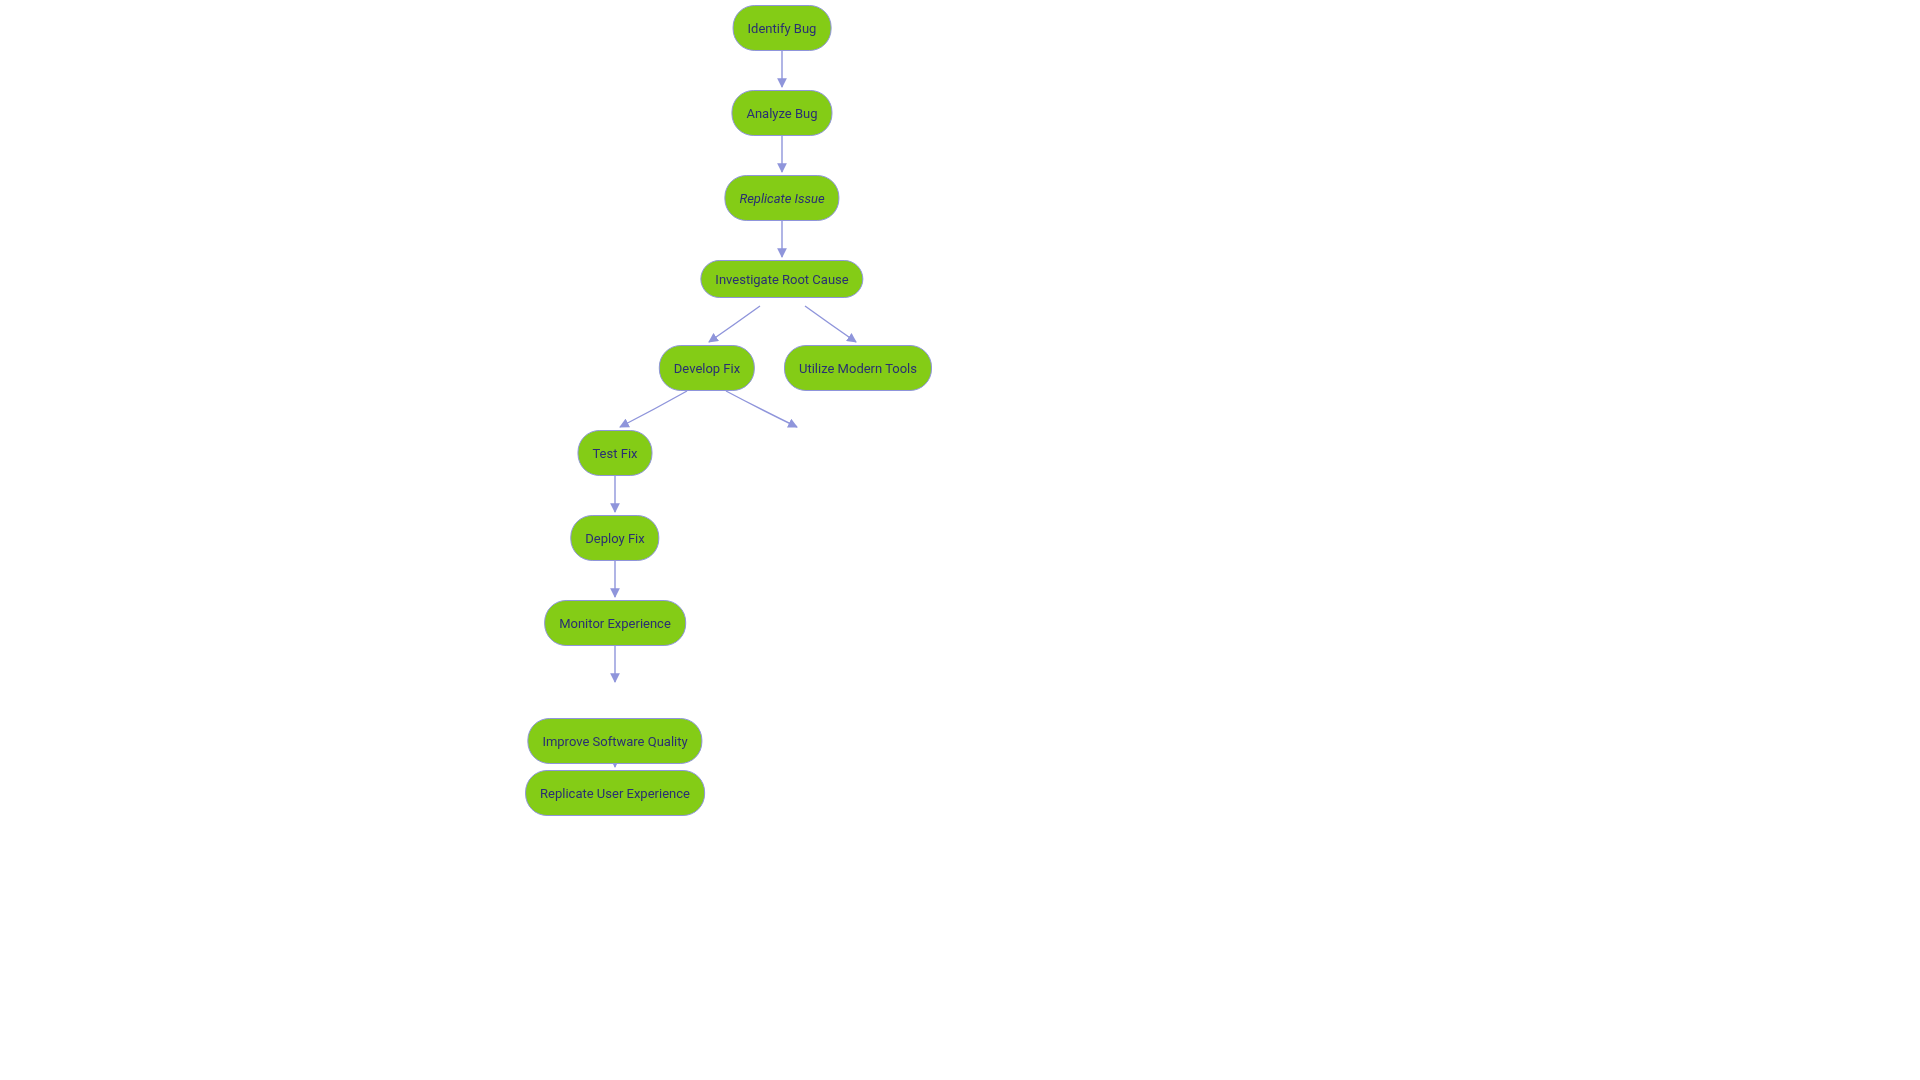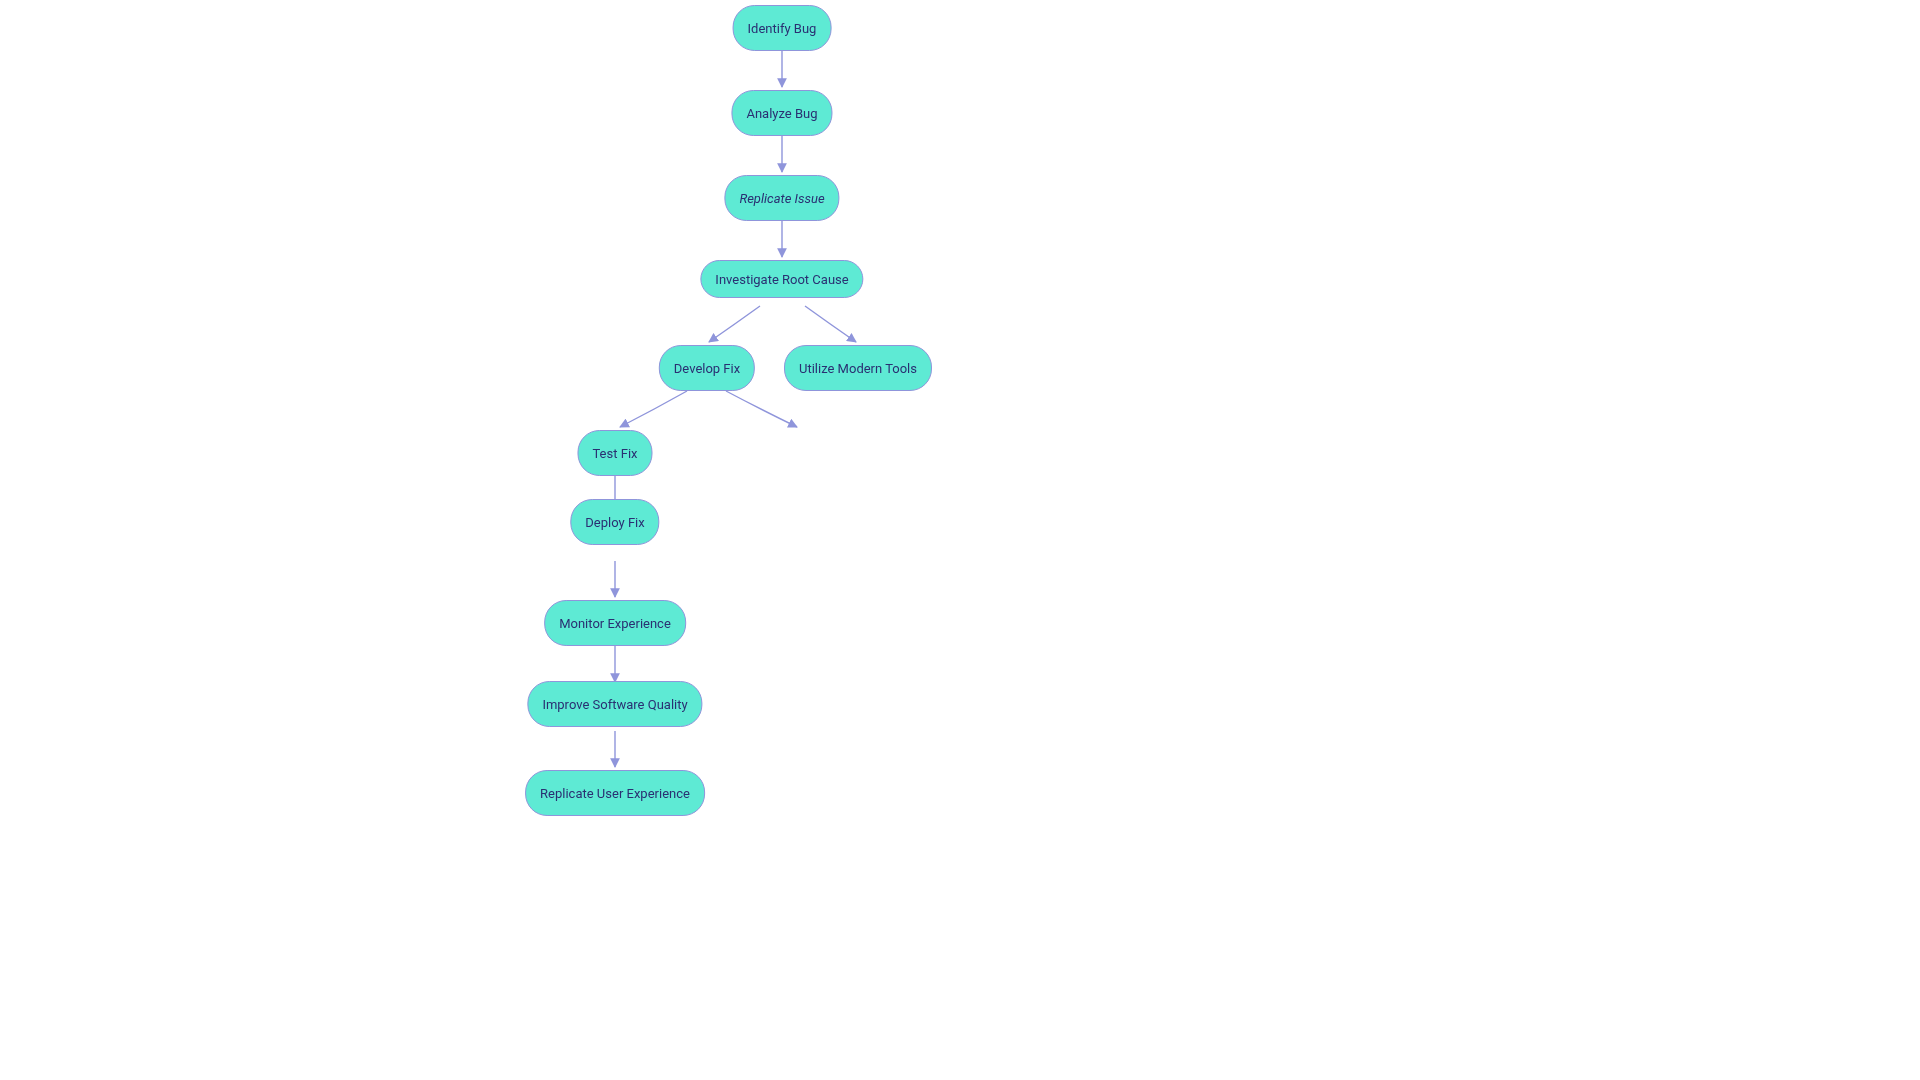--- a/index.html
+++ b/index.html
@@ -11,21 +11,21 @@
     font-family: -apple-system, BlinkMacSystemFont, "Segoe UI", Roboto, Arial, sans-serif;
     overflow: hidden;
   }
   .canvas {
     position: relative;
     width: 1920px;
     height: 1080px;
   }
   .node {
     position: absolute;
-    background: #5eead4;
+    background: #84cc16;
     border: 1px solid #8f95db;
     border-radius: 22px;
     color: #2a3072;
     font-size: 13px;
     display: flex;
     align-items: center;
     justify-content: center;
     text-align: center;
     padding: 0 14px;
     box-sizing: border-box;
@@ -84,21 +84,21 @@
 
   <div class="node" style="left:782px; top:260px; height:38px; min-width:152px;">Investigate Root Cause</div>
 
   <div class="node" style="left:707px; top:345px; height:46px; min-width:92px;">Develop Fix</div>
 
   <div class="node" style="left:858px; top:345px; height:46px; min-width:134px;">Utilize Modern Tools</div>
 
   <div class="node" style="left:615px; top:430px; height:46px; min-width:72px;">Test Fix</div>
 
 
-  <div class="node" style="left:615px; top:499px; height:46px; min-width:84px;">Deploy Fix</div>
+  <div class="node" style="left:615px; top:515px; height:46px; min-width:84px;">Deploy Fix</div>
 
   <div class="node" style="left:615px; top:600px; height:46px; min-width:132px;">Monitor Experience</div>
 
-  <div class="node" style="left:615px; top:681px; height:46px; min-width:158px;text-align:right;">Improve Software Quality</div>
+  <div class="node" style="left:615px; top:718px; height:46px; min-width:158px;text-align:right;">Improve Software Quality</div>
 
   <div class="node" style="left:615px; top:770px; height:46px; min-width:172px;">Replicate User Experience</div>
 
 </div>
 
 </body></html>

